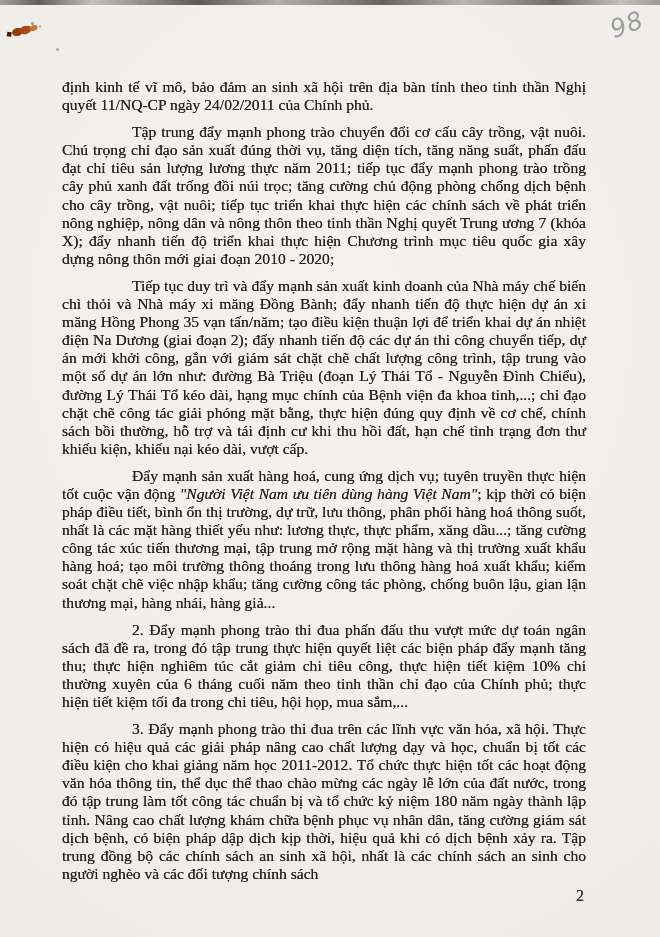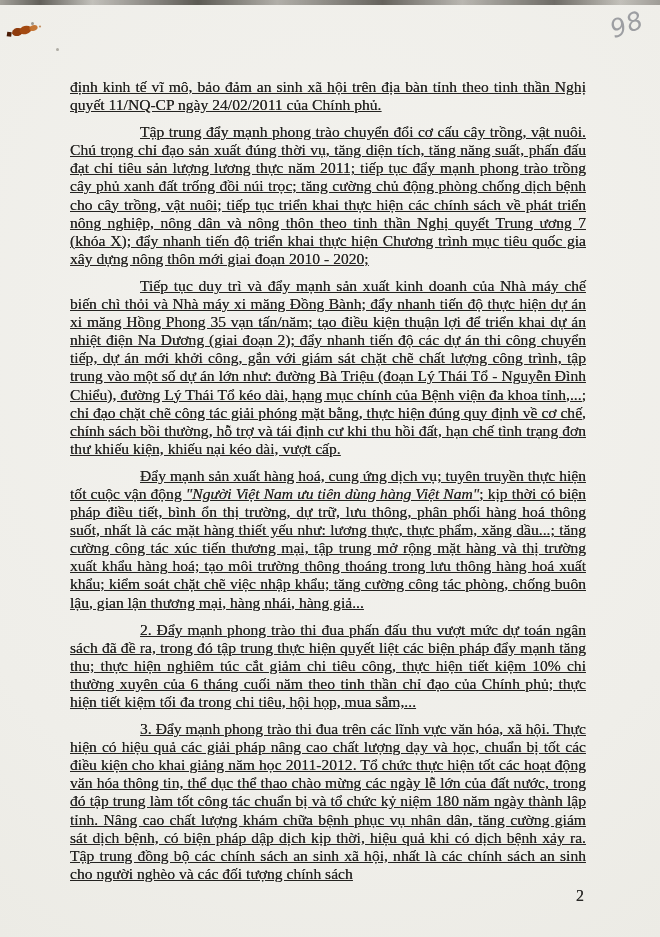--- a/index.html
+++ b/index.html
@@ -30,21 +30,21 @@
     font-family:"DejaVu Sans",sans-serif;font-style:italic;
     font-size:25px;color:#8f9196;opacity:.85;
     transform:rotate(-20deg);letter-spacing:1px;
   }
   .body-text{
     position:absolute;left:62px;top:78px;width:524px;
     font-size:15.6px;line-height:18.1px;text-align:justify;
     color:#242321;
     text-shadow:0 0 .45px rgba(36,35,33,.85);
   }
-  .body-text p{margin:0 0 9px 8px;text-indent:70px;text-decoration:underline;}
+  .body-text p{margin:0 0 9px 0;text-indent:70px;}
   .body-text p.continuation{text-indent:0;}
   .quote-italic{font-style:italic;}
   .page-number{
     position:absolute;left:566px;top:887px;width:28px;
     font-size:16px;color:#2a2927;text-align:center;
     text-shadow:0 0 .4px rgba(42,41,39,.8);
   }
 </style>
 </head>
 <body>

